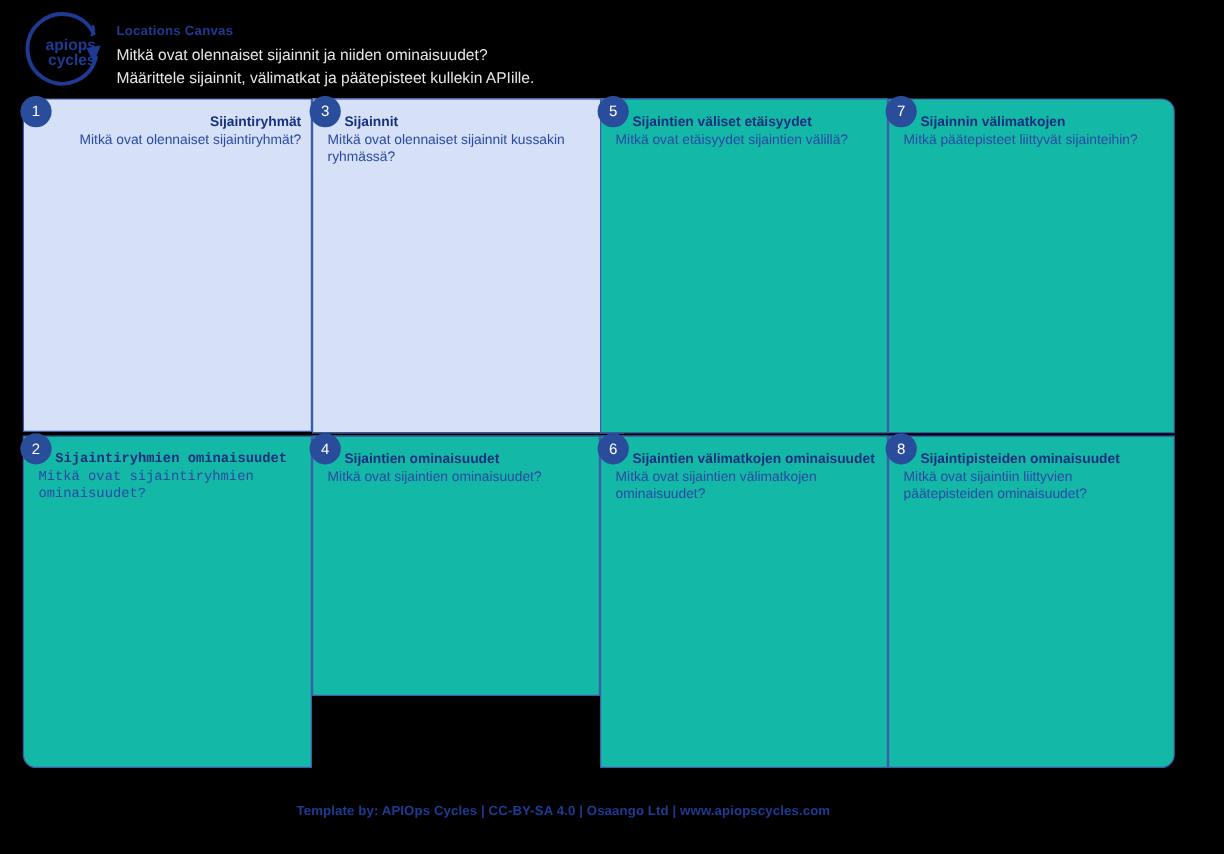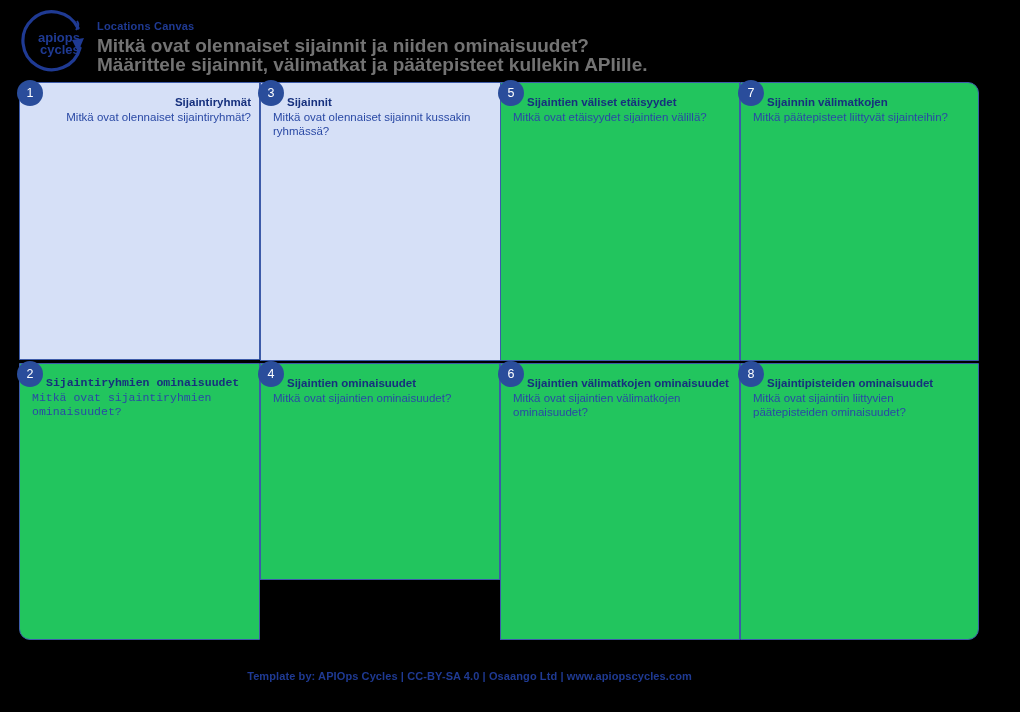--- a/index.html
+++ b/index.html
@@ -39,41 +39,41 @@
   }
   .hdr-line1 {
     color: #1f3a93;
     font-size: 11px;
     font-weight: bold;
     letter-spacing: 0.2px;
     line-height: 14px;
     margin: 0 0 3px 0;
   }
   .hdr-line2, .hdr-line3 {
-    color: #737373;
-    font-size: 19px;
-    font-weight: bold;
+    color: #e5e5e5;
+    font-size: 13px;
+    font-weight: normal;
     line-height: 19px;
     margin: 0;
   }
 
   
   .canvas {
     position: absolute;
     left: 19px;
     top: 82px;
     width: 960px;
     height: 558px;
   }
 
   .card {
     position: absolute;
     box-sizing: border-box;
     border: 1.4px solid #3d5ba9;
-    background: #22c55e;
+    background: #14b8a6;
     overflow: hidden;
   }
   .card.filled { background: #d6e0f7; }
 
   
   .card.tl { border-top-left-radius: 11px; }
   .card.tr { border-top-right-radius: 11px; }
   .card.bl { border-bottom-left-radius: 11px; font-family: Liberation Mono, monospace; }
   .card.br { border-bottom-right-radius: 11px; }
 

